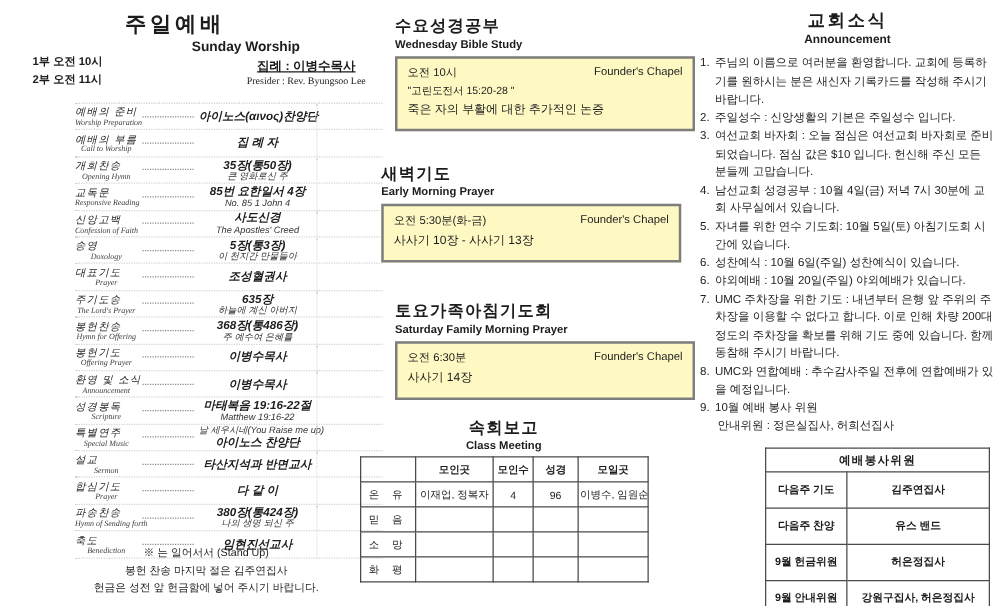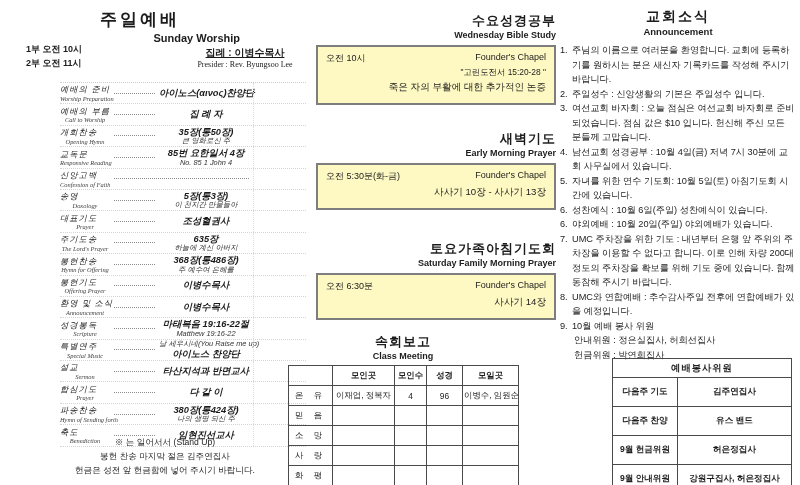--- a/index.html
+++ b/index.html
@@ -21,23 +21,23 @@
   .o-label { width:50px; flex:none; padding-top:1px; }
   .o-label-ko { font-size:8.3px; line-height:1.15; text-align:justify; text-align-last:justify; white-space:nowrap; letter-spacing:1px; }
   .o-label-en { font-size:6.4px; line-height:1.1; color:#3d3d3d; text-align:center; font-family:"Liberation Serif", serif; white-space:nowrap; }
   .o-leader { flex:1; align-self:center; height:0; border-top:1px dotted #8c8c8c; margin:0 4px; }
   .o-value { width:94px; flex:none; text-align:center; }
   .o-value-main { font-size:9.3px; font-weight:bold; line-height:1.15; white-space:nowrap; }
   .o-value-sub, .o-value-pre { font-size:7.4px; line-height:1.1; color:#333; white-space:nowrap; }
   .o-tail { width:52px; flex:none; align-self:stretch; border-left:1px dotted #dddddd; }
   .notes { position:absolute; left:10px; top:430px; width:290px; text-align:center; font-size:8.6px; line-height:1.6; }
   
-  .mid-sec { position:absolute; width:240px; text-align:right; }
+  .mid-sec { position:absolute; width:240px; text-align:left; }
   #sec-wed  { left:316px; top:12px; }
-  #sec-dawn { left:316px; top:130px; }
+  #sec-dawn { left:305px; top:130px; }
   #sec-sat  { left:316px; top:240px; }
   .mid-title-ko { font-size:13px; font-weight:bold; letter-spacing:1px; }
   .mid-title-en { font-size:9px; font-weight:bold; margin-top:0; }
   .mid-box { margin-top:5px; border:2px solid #7e7e7e; padding:5px 8px 9px 8px; background:#fef9c3; }
   .box-row { display:flex; justify-content:space-between; font-size:9px; }
   .box-time { white-space:nowrap; }
   .box-place { white-space:nowrap; }
   .box-line-sm { margin-top:2px; font-size:8.4px; }
   .box-line { margin-top:3px; font-size:9.6px; }
   
@@ -127,20 +127,24 @@
             <div class="o-value-sub">No. 85  1 John 4</div>
           </div>
           <div class="o-tail"></div>
         </div>
         <div class="o-row">
           <div class="o-label">
             <div class="o-label-ko">신앙고백</div>
             <div class="o-label-en">Confession of Faith</div>
           </div>
           <div class="o-leader"></div>
+          <div class="o-value">
+            <div class="o-value-main">사도신경</div>
+            <div class="o-value-sub">The Apostles' Creed</div>
+          </div>
           <div class="o-tail"></div>
         </div>
         <div class="o-row">
           <div class="o-label">
             <div class="o-label-ko">송영</div>
             <div class="o-label-en">Doxology</div>
           </div>
           <div class="o-leader"></div>
           <div class="o-value">
             <div class="o-value-main">5장(통3장)</div>
@@ -355,27 +359,20 @@
             <td></td>
           </tr>
           <tr>
             <td class="class-name">소 망</td>
             <td></td>
             <td></td>
             <td></td>
             <td></td>
           </tr>
           <tr>
-            <td class="class-name">사 랑</td>
-            <td></td>
-            <td></td>
-            <td></td>
-            <td></td>
-          </tr>
-          <tr>
             <td class="class-name">화 평</td>
             <td></td>
             <td></td>
             <td></td>
             <td></td>
           </tr>
         </tbody>
     </table>
   </section>
 
@@ -417,21 +414,20 @@
         </div>
         <div class="ann-item">
           <span class="ann-num">8.</span>
           <span class="ann-text">UMC와 연합예배 : 추수감사주일 전후에 연합예배가 있을 예정입니다.</span>
         </div>
         <div class="ann-item">
           <span class="ann-num">9.</span>
           <span class="ann-text">10월 예배 봉사 위원</span>
         </div>
         <div class="ann-sub">안내위원 : 정은실집사, 허희선집사</div>
-        <div class="ann-sub">헌금위원 : 박연희집사</div>
       </div>
   </section>
 
   <section id="serving">
     <table class="serv-tbl" id="serving-table">
       <thead>
         <tr>
           <th colspan="2">예배봉사위원</th>
         </tr>
       </thead>

